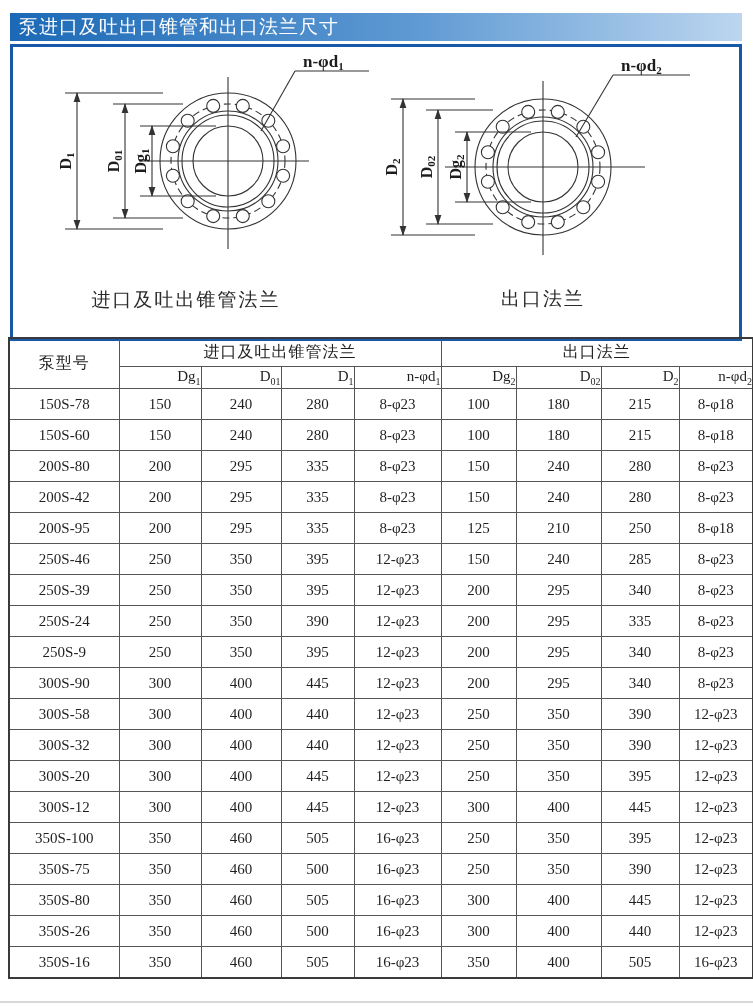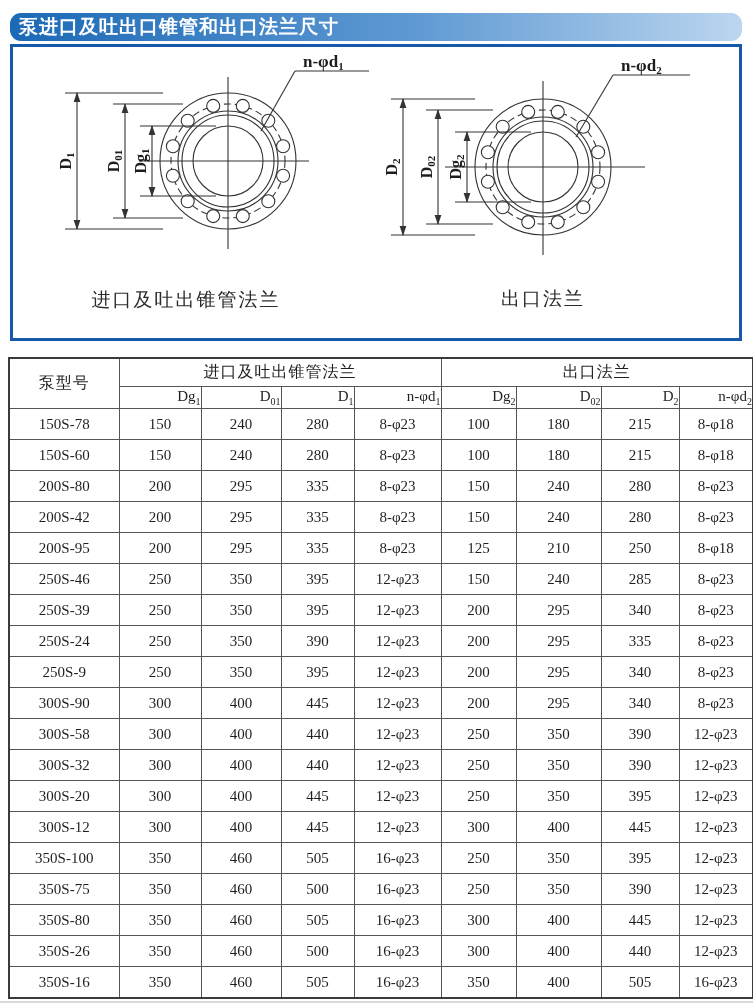--- a/index.html
+++ b/index.html
@@ -5,22 +5,22 @@
   html,body{margin:0;padding:0;}
   body{
     width:753px;height:1008px;position:relative;background:#ffffff;
     font-family:"Liberation Serif","DejaVu Serif",serif;color:var(--text,#1f1f1f);
     overflow:hidden;
   }
   
   .title-bar{
     position:absolute;left:10px;top:13px;width:732px;height:28px;
     background:linear-gradient(90deg,var(--title_gradient_left,#1b69b6) 0%,#5e99d3 55%,var(--title_gradient_right,#bcd6ef) 100%);
-    color:var(--title_text,#ffffff);font-size:19px;font-weight:bold;
-    line-height:28px;padding-left:9px;box-sizing:border-box;letter-spacing:1px;border-radius:11px;
+    color:var(--title_text,#ffffff);font-size:19px;font-weight:normal;
+    line-height:28px;padding-left:9px;box-sizing:border-box;letter-spacing:1px;
   }
   
   .panel{
     position:absolute;left:10px;top:44px;width:732px;height:297px;
     border:3px solid var(--panel_border,#1758a8);box-sizing:border-box;background:#fff;
   }
   .panel svg{position:absolute;left:0;top:0;}
   .caption{
     position:absolute;font-size:19px;letter-spacing:2px;color:#2b2b2b;
     text-align:center;white-space:nowrap;
@@ -30,21 +30,21 @@
   
   .thin{stroke:var(--line,#333);stroke-width:1.1;fill:none;}
   .dash{stroke-dasharray:7 4;}
   .hole{fill:#fff;stroke:var(--line,#333);stroke-width:1.1;}
   .dim{stroke:var(--line,#333);stroke-width:1.1;fill:none;}
   svg text{fill:#1d1d1d;font-family:"Liberation Serif","DejaVu Serif",serif;font-size:16px;font-weight:bold;}
   svg .sub{font-size:11px;}
   svg .callout{font-size:17px;}
   
   table.dims{
-    position:absolute;left:8px;top:357px;width:744px;
+    position:absolute;left:8px;top:337px;width:744px;
     border-collapse:collapse;table-layout:fixed;
     border:2px solid var(--table_border,#3a3a3a);
     font-size:15px;
     padding-left:40px;
   }
   table.dims th,table.dims td{
     border:1px solid #555;text-align:center;vertical-align:middle;
     padding:0;font-weight:normal;color:var(--text,#1f1f1f);
     overflow:hidden;white-space:nowrap;
   }

